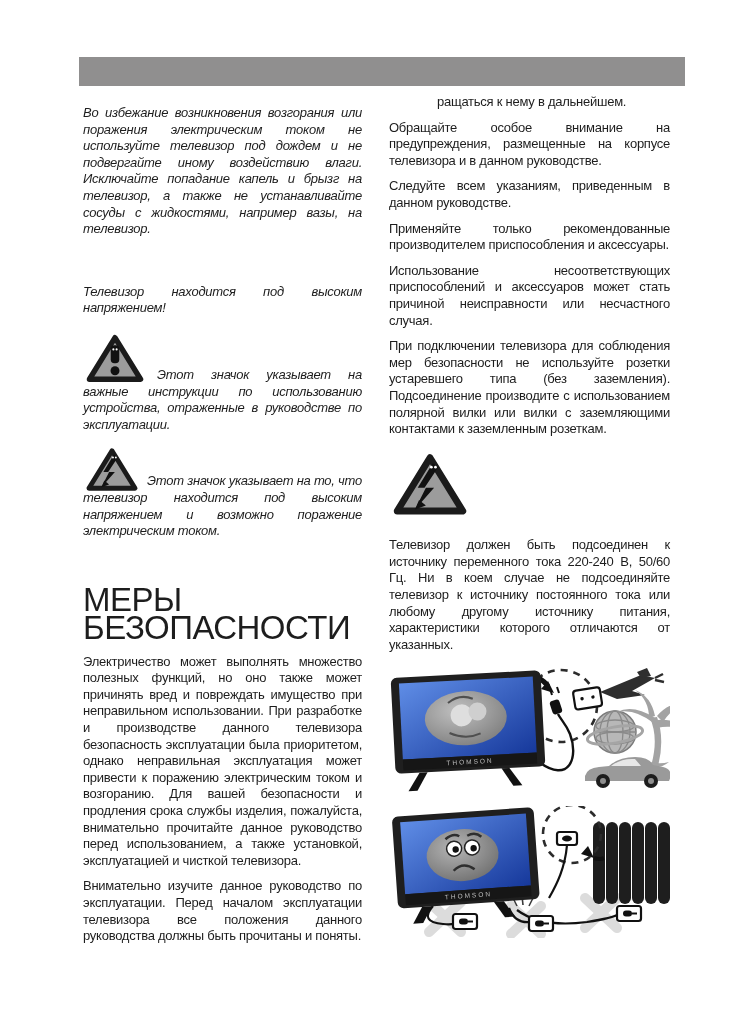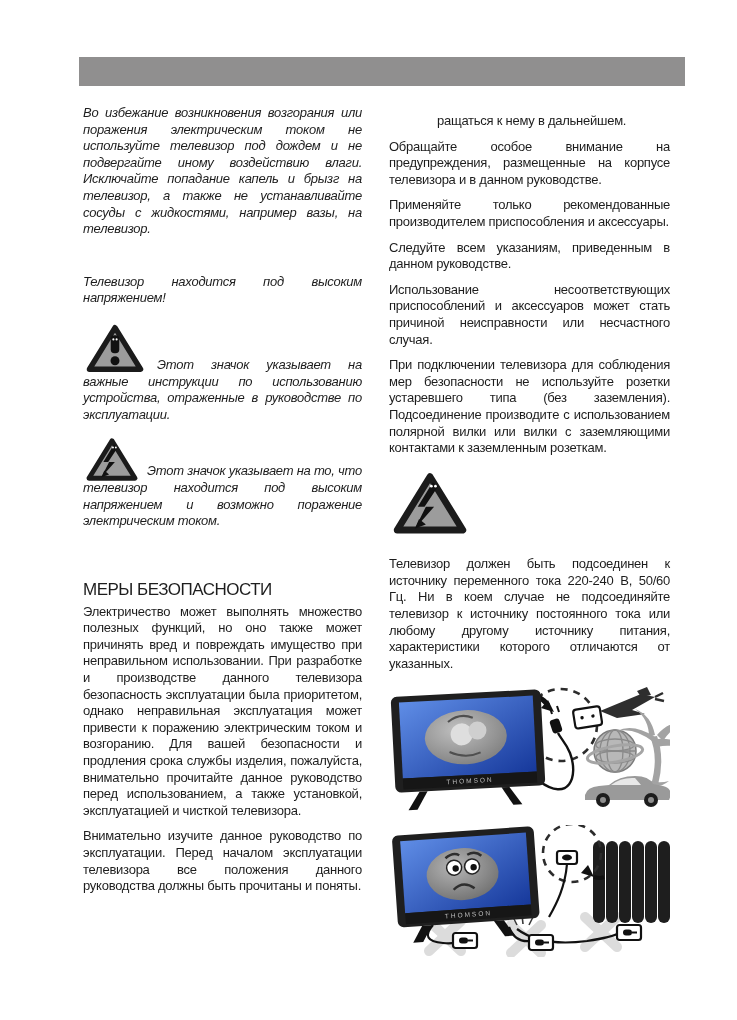--- a/index.html
+++ b/index.html
@@ -11,33 +11,33 @@
   .header-bar{
     position:absolute;left:79px;top:57px;width:606px;height:29px;
     background:#908f8f;
   }
   .col{position:absolute;top:85px;width:279px;font-size:13px;line-height:16.6px;}
   .col-left{left:83px;}
   .col-right{left:389px;width:281px;}
   p{margin:0 0 9px 0;text-align:justify;letter-spacing:-0.25px;}
   .italic{font-style:italic;}
   .pad-top-lg{margin-top:20px;}
-  .hv-heading{margin-top:36px;margin-bottom:9px;font-style:italic;}
+  .hv-heading{margin-top:46px;margin-bottom:9px;font-style:italic;}
   .icon-note{position:relative;margin-top:12px;min-height:76px;}
   .icon-note .tri{position:absolute;left:0;top:0;}
   .icon-note p{padding-top:28px;text-indent:64px;margin-bottom:0;}
   .icon-note.second{margin-top:14px;min-height:86px;}
   .icon-note.second p{padding-top:36px;text-indent:74px;}
   .section-title{
-    margin-top:46px;margin-bottom:0;
-    font-size:17px;line-height:28px;letter-spacing:-0.5px;font-weight:400;
+    margin-top:46px;margin-bottom:12px;
+    font-size:33px;line-height:28px;letter-spacing:-0.5px;font-weight:400;
   }
   .big-tri-wrap{margin:8px 0 10px 0;}
   .illu{display:block;margin:2px 0 6px 0;}
-  .first-right{margin-top:28px;padding-left:48px;}
+  .first-right{margin-top:9px;padding-left:48px;}
 </style>
 </head>
 <body>
 
 <div class="page">
 
   <div class="header-bar"></div>
 
   <div class="col col-left">
 
@@ -76,22 +76,22 @@
 
     <p>Электричество может выполнять множество полезных функций, но оно также может причинять вред и повреждать имущество при неправильном использовании. При разработке и производстве данного телевизора безопасность эксплуатации была приоритетом, однако неправильная эксплуатация может привести к поражению электрическим током и возгоранию. Для вашей безопасности и продления срока службы изделия, пожалуйста, внимательно прочитайте данное руководство перед использованием, а также установкой, эксплуатацией и чисткой телевизора.</p>
     <p>Внимательно изучите данное руководство по эксплуатации. Перед началом эксплуатации телевизора все положения данного руководства должны быть прочитаны и поняты.</p>
 
   </div>
 
   <div class="col col-right">
 
     <p class="first-right">ращаться к нему в дальнейшем.</p>
     <p>Обращайте особое внимание на предупреждения, размещенные на корпусе телевизора и в данном руководстве.</p>
+    <p>Следуйте всем указаниям, приведенным в данном руководстве.</p>
     <p>Применяйте только рекомендованные производителем приспособления и аксессуары.</p>
-    <p>Следуйте всем указаниям, приведенным в данном руководстве.</p>
     <p>Использование несоответствующих приспособлений и аксессуаров может стать причиной неисправности или несчастного случая.</p>
     <p>При подключении телевизора для соблюдения мер безопасности не используйте розетки устаревшего типа (без заземления). Подсоединение производите с использованием полярной вилки или вилки с заземляющими контактами к заземленным розеткам.</p>
 
     <div class="big-tri-wrap">
       <svg width="82" height="76" viewBox="0 0 60 52">
         <path d="M30 6 L54 45 L6 45 Z" fill="#9c9c9c" stroke="#1b1b1b" stroke-width="5" stroke-linejoin="round"></path>
         <polygon points="32,10 21,28 27,28 19,44 33,28 26,28 36,13" fill="#111"></polygon>
         <polygon points="19,44 27,41 22,37" fill="#111"></polygon>
         <circle cx="31" cy="13" r="1" fill="#fff"></circle>
           <circle cx="34" cy="13" r="1" fill="#fff"></circle>

